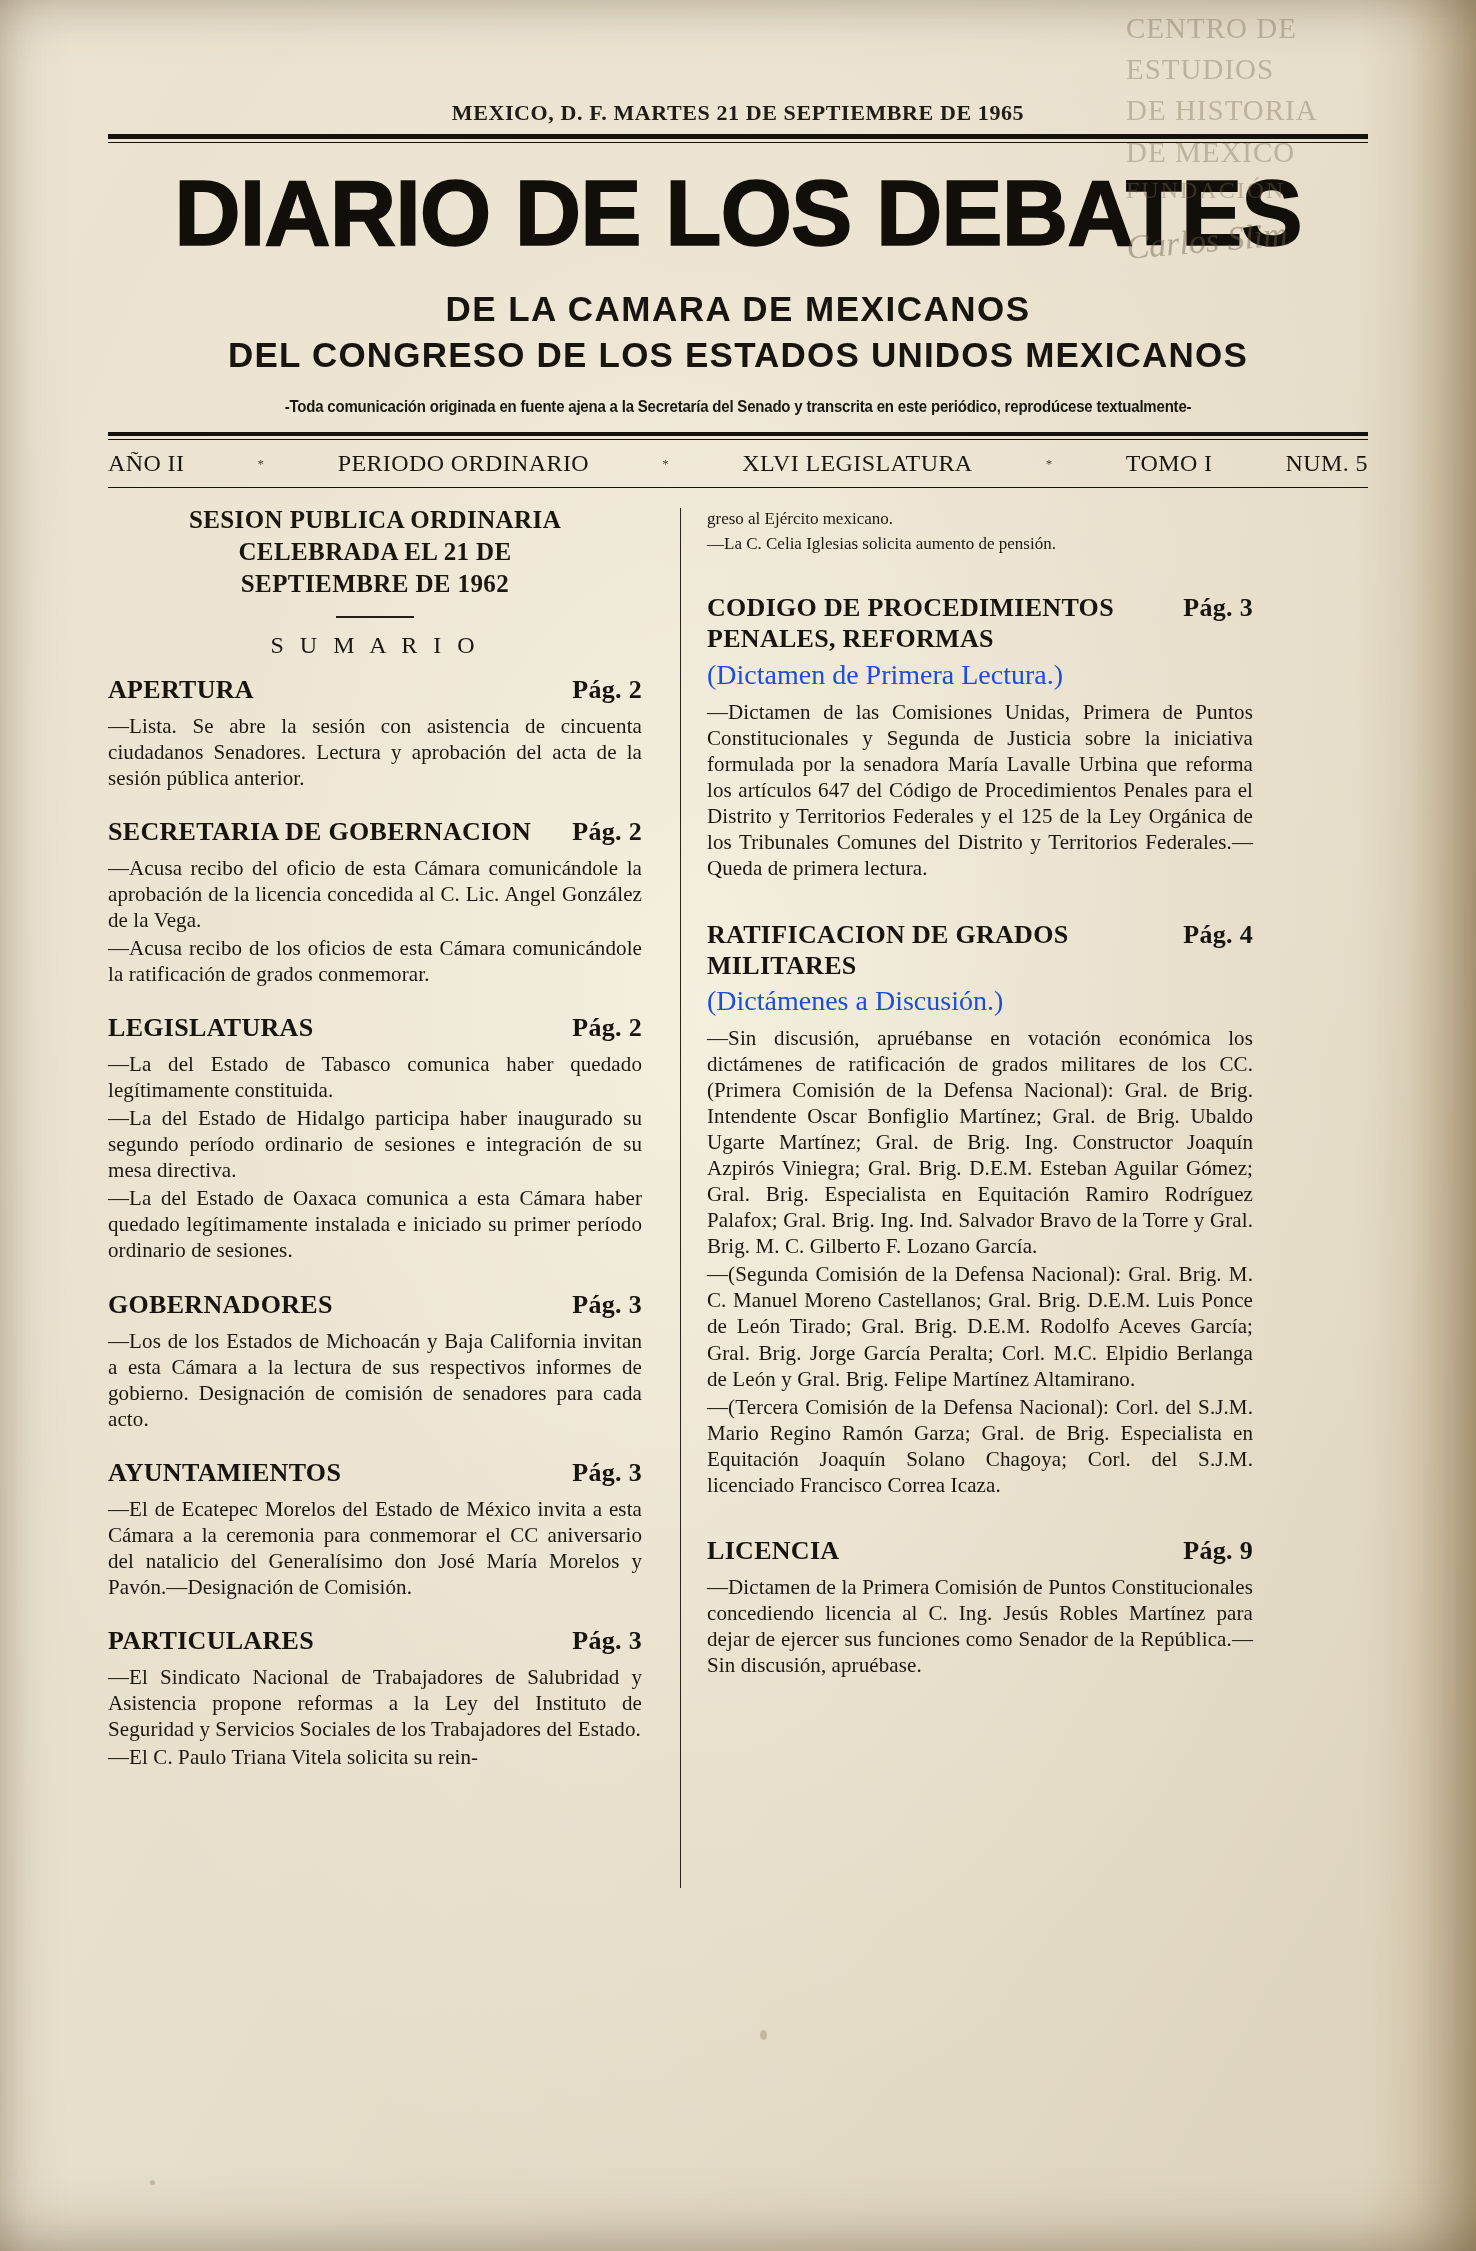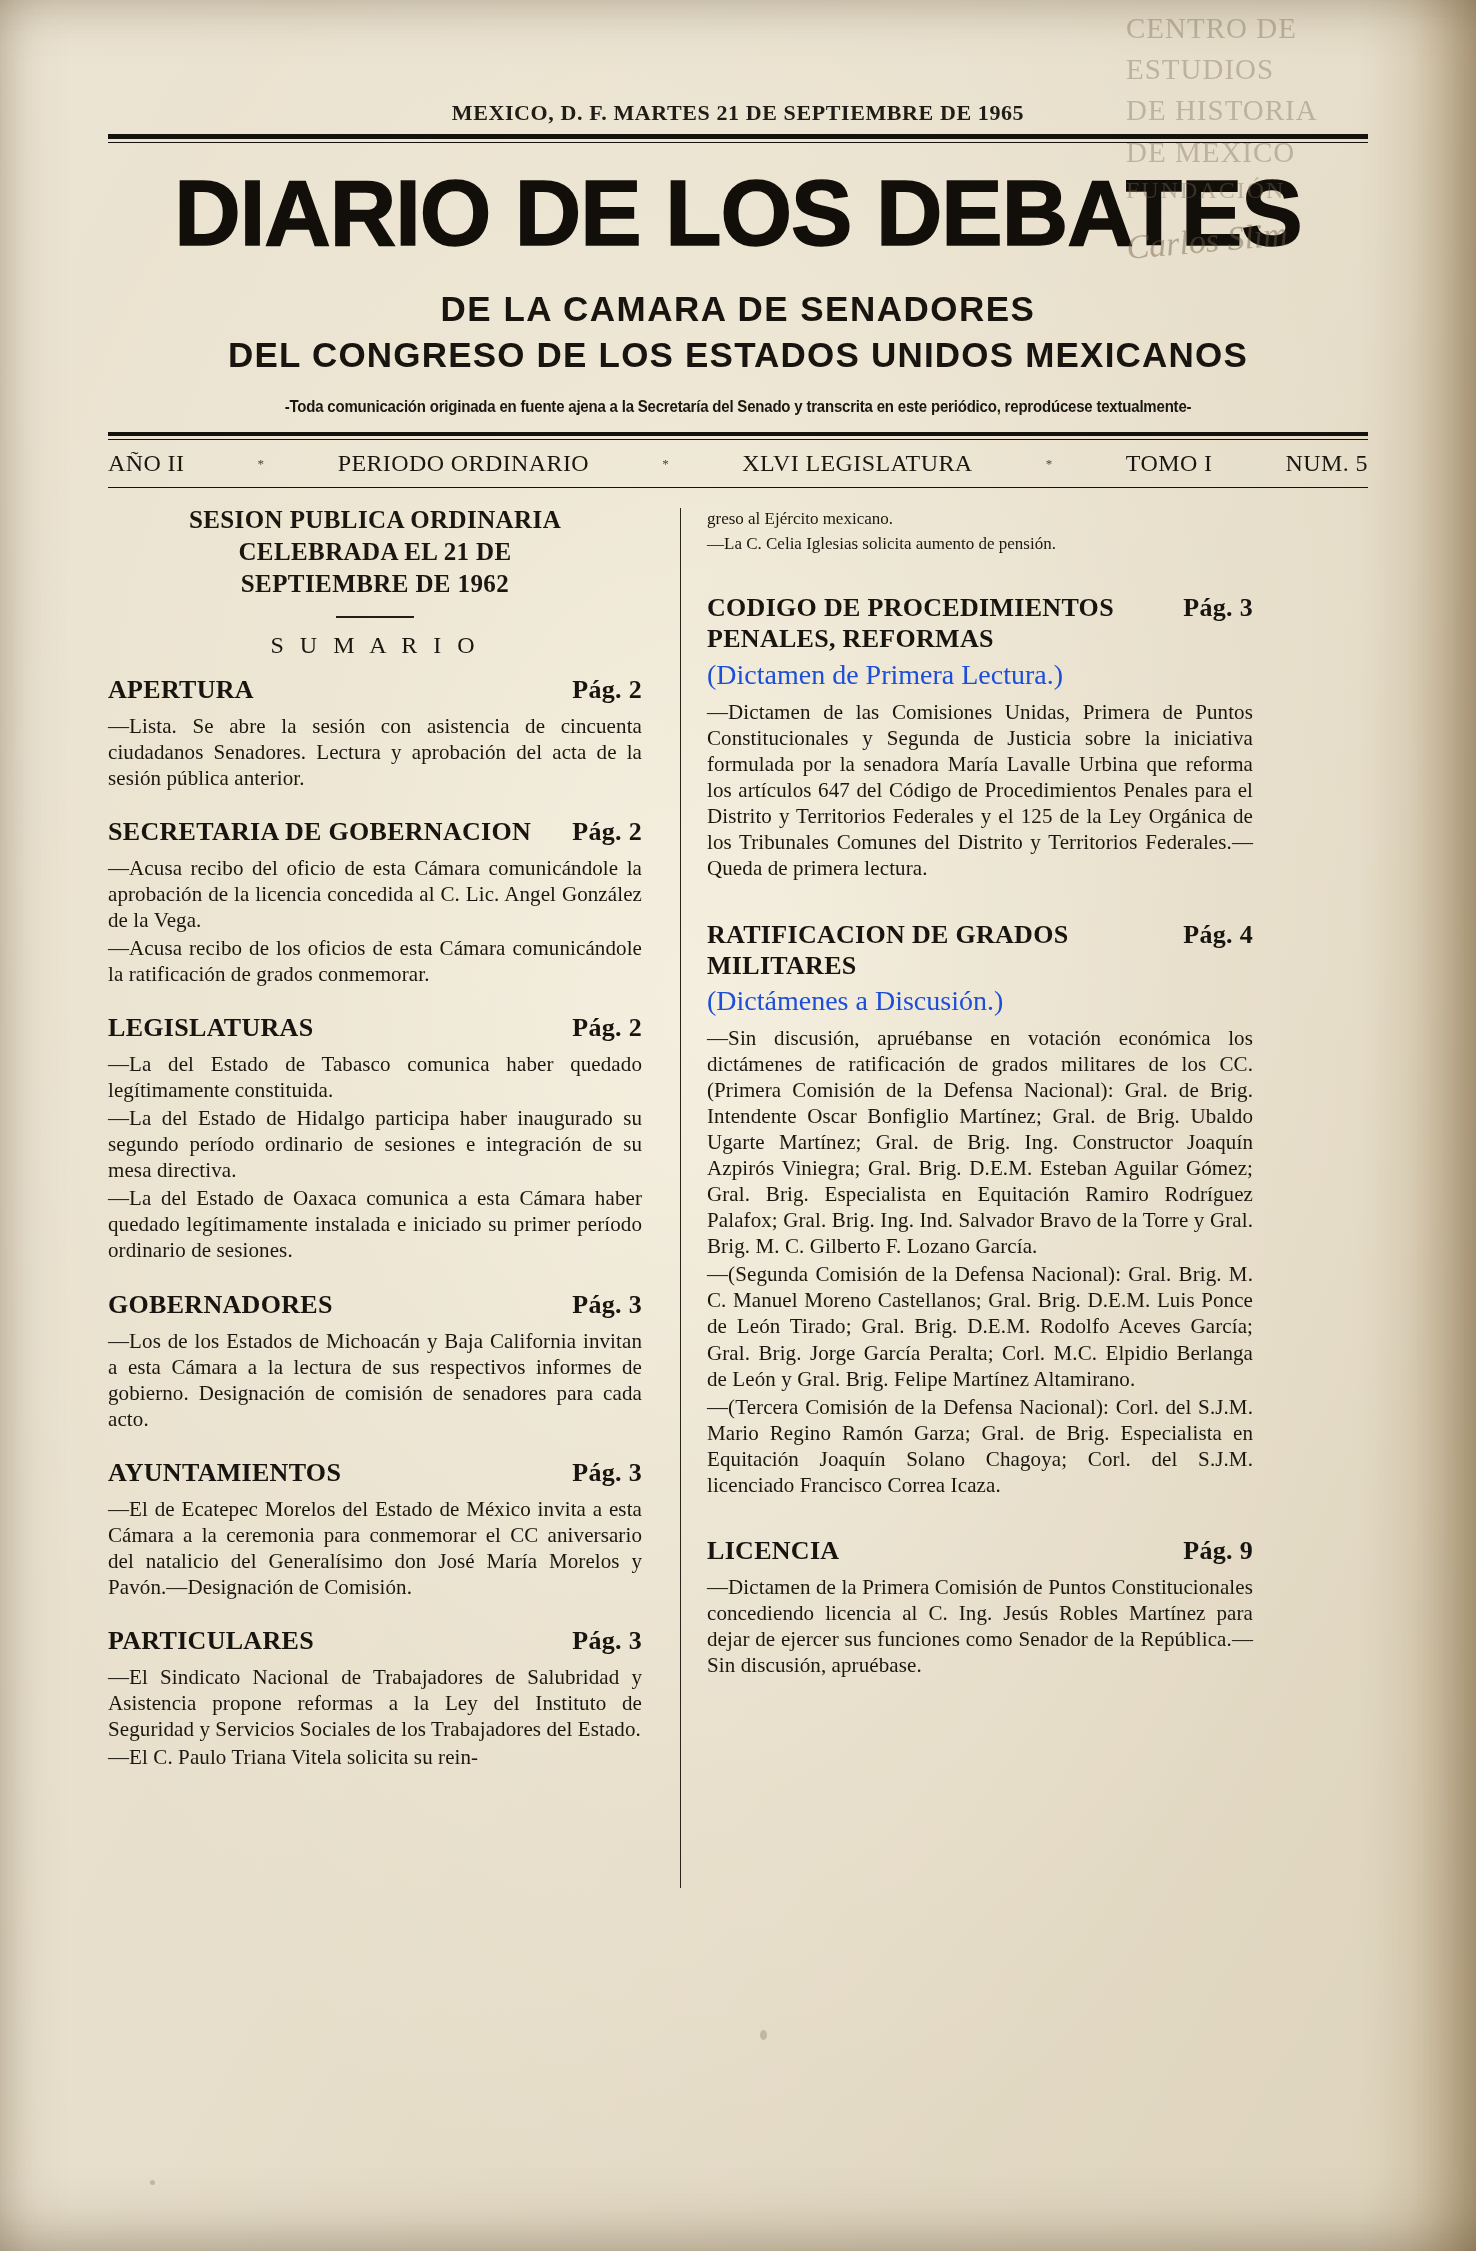--- a/index.html
+++ b/index.html
@@ -266,21 +266,21 @@
     <div>DE MEXICO</div>
     <div class="wm-small">FUNDACIÓN</div>
     <div class="wm-sig">Carlos Slim</div>
   </div>
 
   <div class="dateline">MEXICO, D. F. MARTES 21 DE SEPTIEMBRE DE 1965</div>
   <div class="rule-thick"></div>
   <div class="rule-thin"></div>
 
   <div class="title">DIARIO DE LOS DEBATES</div>
-  <div class="subtitle1">DE LA CAMARA DE SENADORES</div>
+  <div class="subtitle1">DE LA CAMARA DE MEXICANOS</div>
   <div class="subtitle2">DEL CONGRESO DE LOS ESTADOS UNIDOS MEXICANOS</div>
   <div class="notice">-Toda comunicación originada en fuente ajena a la Secretaría del Senado y transcrita en este periódico, reprodúcese textualmente-</div>
 
   <div class="rule-thick2"></div>
   <div class="rule-thin2"></div>
 
   <div class="issuebar">
     <span>AÑO II</span>
     <span class="star">*</span>
     <span>PERIODO ORDINARIO</span>

